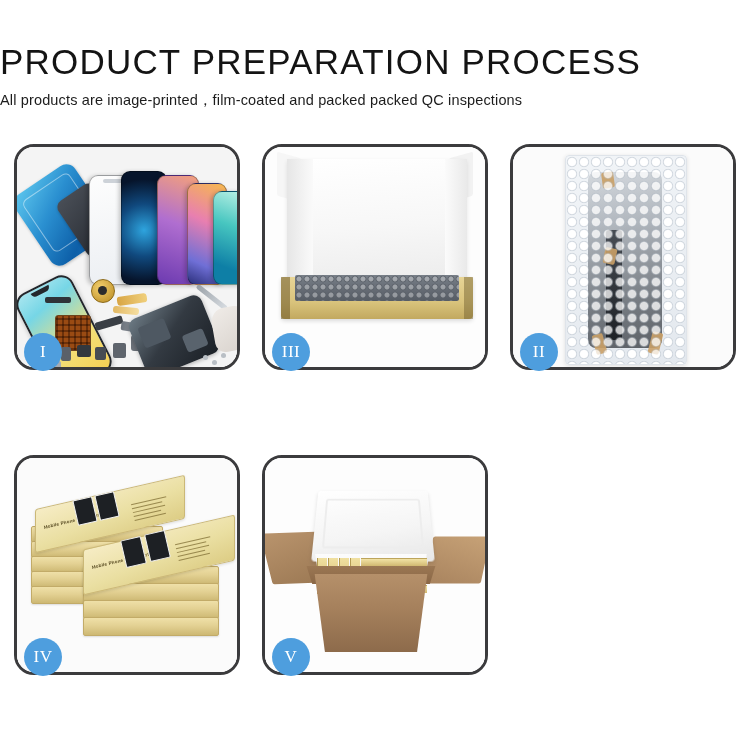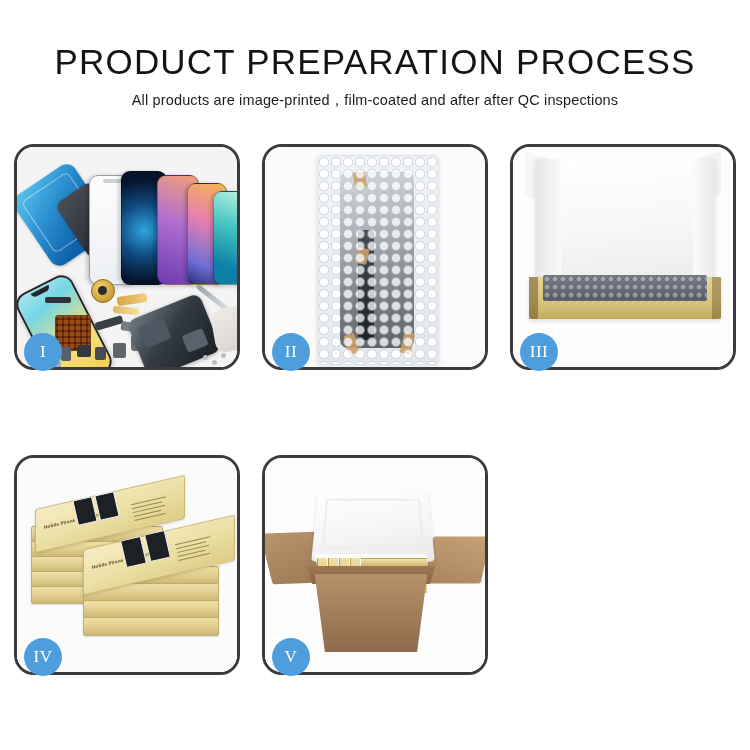--- a/index.html
+++ b/index.html
@@ -6,21 +6,21 @@
   body{
     width:750px;height:750px;
     background:#ffffff;
     font-family:"Liberation Sans", sans-serif;
     overflow:hidden;
     position:relative;
   }
   .page{width:750px;height:750px;position:relative;}
 
   
-  .header{position:absolute;left:0;top:0;width:750px;text-align:center;}
+  .header{position:absolute;left:0;top:0;width:750px;text-align:left;}
   .title{
     margin-top:44px;
     font-size:35px;
     letter-spacing:1.2px;
     font-weight:400;
     color:#141414;
     font-family:"Liberation Sans", sans-serif;
     line-height:1;
   }
   .subtitle{
@@ -378,21 +378,21 @@
     background:#a3815b;opacity:.8;transform:skewY(22deg);
   }
 </style>
 </head>
 <body>
 
 <div class="page">
 
   <div class="header">
     <div class="title">PRODUCT PREPARATION PROCESS</div>
-    <div class="subtitle">All products are image-printed，film-coated and after after QC inspections</div>
+    <div class="subtitle">All products are image-printed，film-coated and packed packed QC inspections</div>
   </div>
 
   <div class="grid">
 
     <div class="panel">
       <div class="panel-clip">
         <div class="stage p1-bg">
           <div class="protector"></div>
           <div class="prot-phone"></div>
           <div class="fan">
@@ -425,50 +425,50 @@
               <i></i>
               <i></i>
             </div>
         </div>
       </div>
       <div class="badge">I</div>
     </div>
 
     <div class="panel">
       <div class="panel-clip">
+        <div class="stage p3-bg">
+          <div class="foam-flapL"></div>
+          <div class="foam-flapR"></div>
+          <div class="foam-lid"></div>
+          <div class="box3-body"></div>
+          <div class="box3-inner"></div>
+        </div>
+      </div>
+      <div class="badge">III</div>
+    </div>
+
+    <div class="panel">
+      <div class="panel-clip">
         <div class="stage p2-bg">
           <div class="bubblebag">
             <div class="inner-screen"></div>
             <div class="inner-flex"></div>
             <div class="tape t1"></div>
             <div class="tape t2"></div>
             <div class="tape t3"></div>
             <div class="tape t4"></div>
             <div class="bubble-overlay"></div>
           </div>
         </div>
       </div>
       <div class="badge">II</div>
     </div>
 
     <div class="panel">
       <div class="panel-clip">
-        <div class="stage p3-bg">
-          <div class="foam-flapL"></div>
-          <div class="foam-flapR"></div>
-          <div class="foam-lid"></div>
-          <div class="box3-body"></div>
-          <div class="box3-inner"></div>
-        </div>
-      </div>
-      <div class="badge">III</div>
-    </div>
-
-    <div class="panel">
-      <div class="panel-clip">
         <div class="stage p4-bg">
           <div class="stackwrap">
             <div class="sbox bk1"></div>
             <div class="sbox bk2"></div>
             <div class="sbox bk3"></div>
             <div class="sbox bk4"></div>
             <div class="sbox bk5"></div>
             <div class="lid lid-top"></div>
             <div class="ltxt ltxt1">Mobile Phone Spare Parts</div>
             <div class="lscreen ls1"></div>

